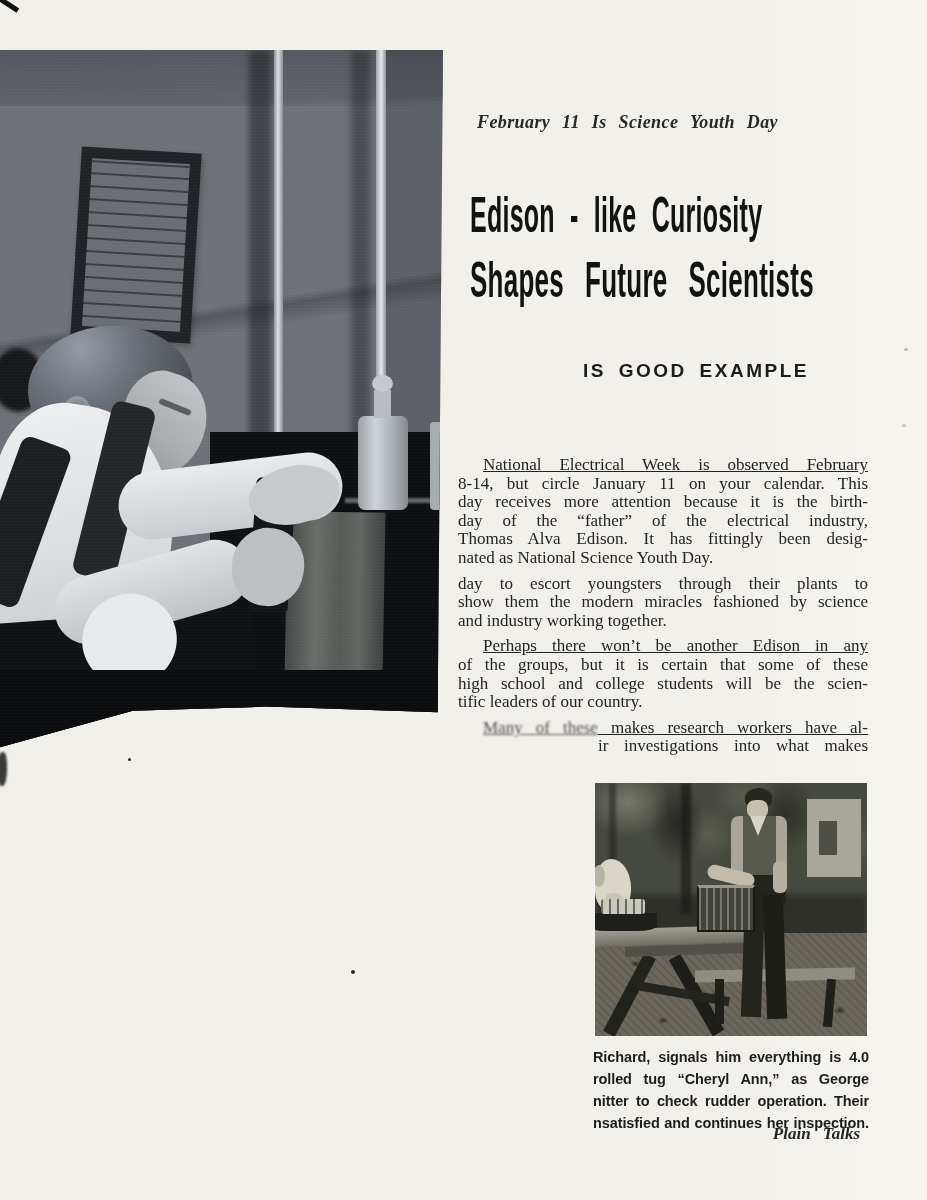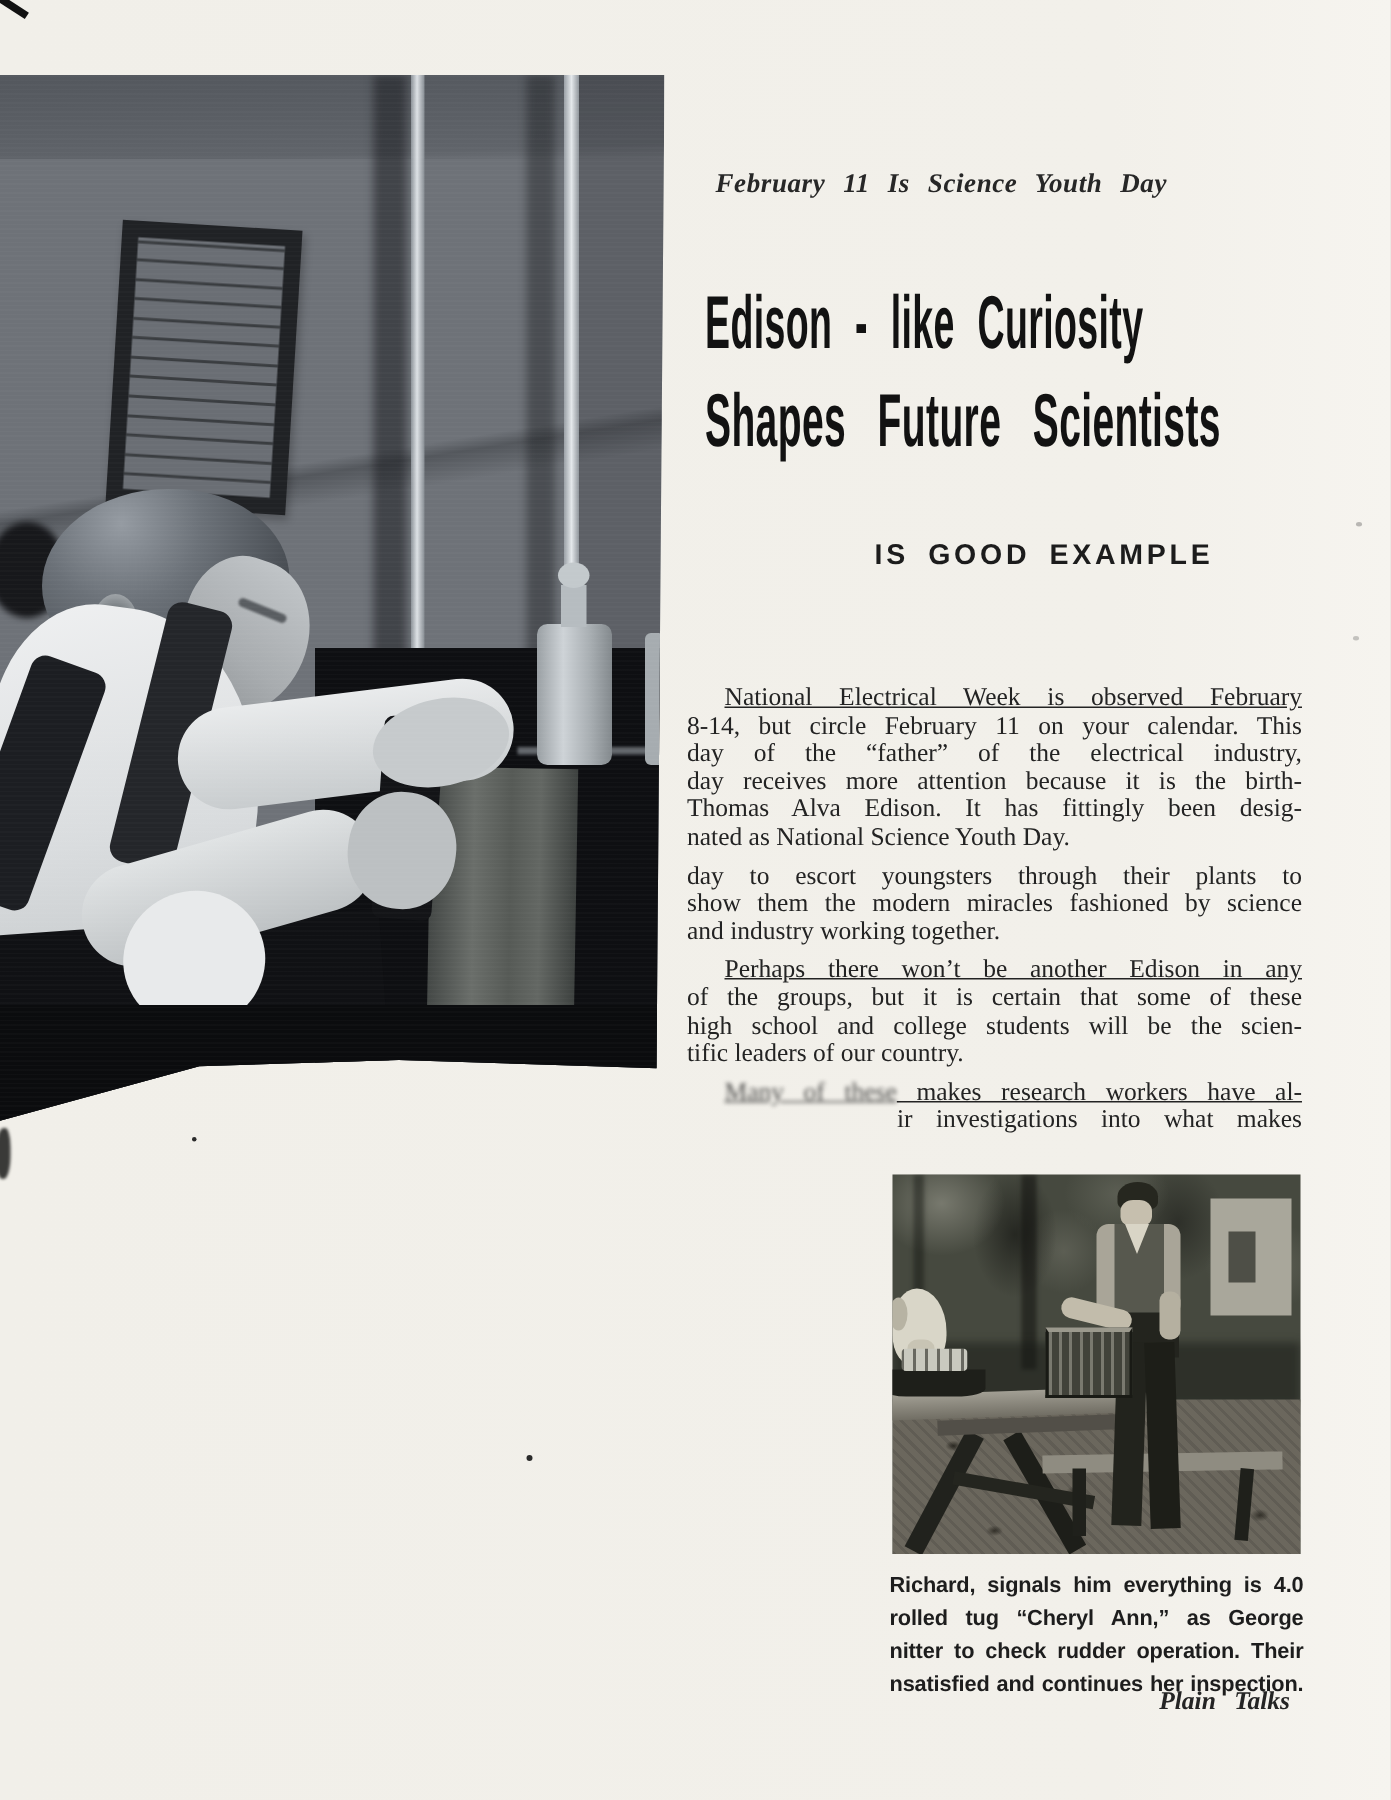--- a/index.html
+++ b/index.html
@@ -196,23 +196,23 @@
   <div class="abs headline-line hl1">Edison - like Curiosity</div>
   <div class="abs headline-line hl2">Shapes Future Scientists</div>
 
   <div class="abs subhead">
     <div>IS GOOD EXAMPLE</div>
   </div>
 
   <div class="abs article">
     <p>
       <span class="jline indent" style="display:block">National Electrical Week is observed February</span>
-      <span class="jline" style="display:block">8-14, but circle February 11 on your calendar. This</span>
+      <span class="jline" style="display:block">8-14, but circle January 11 on your calendar. This</span>
+      <span class="jline" style="display:block">day receives more attention because it is the birth-</span>
       <span class="jline" style="display:block">day of the “father” of the electrical industry,</span>
-      <span class="jline" style="display:block">day receives more attention because it is the birth-</span>
       <span class="jline" style="display:block">Thomas Alva Edison. It has fittingly been desig-</span>
       <span class="jline last" style="display:block">nated as National Science Youth Day.</span>
     </p>
     <p>
       <span class="jline" style="display:block">day to escort youngsters through their plants to</span>
       <span class="jline" style="display:block">show them the modern miracles fashioned by science</span>
       <span class="jline last" style="display:block">and industry working together.</span>
     </p>
     <p>
       <span class="jline indent" style="display:block">Perhaps there won’t be another Edison in any</span>

